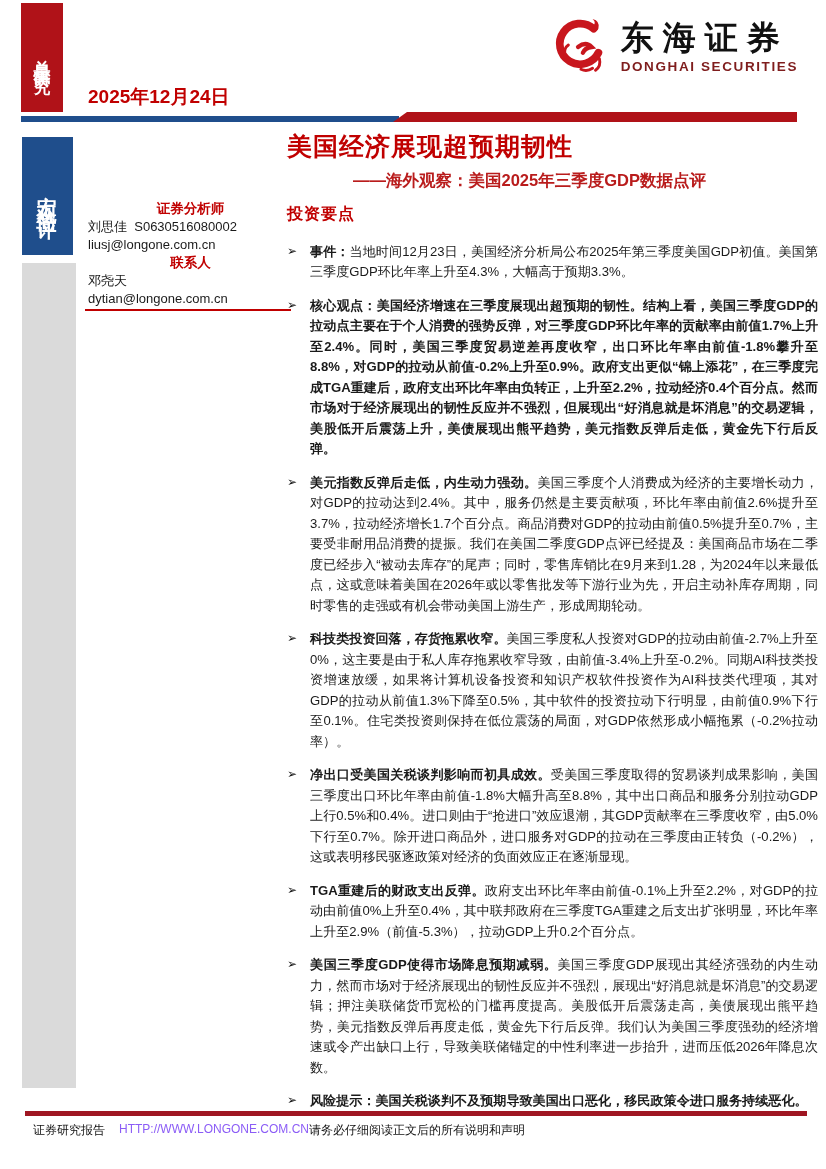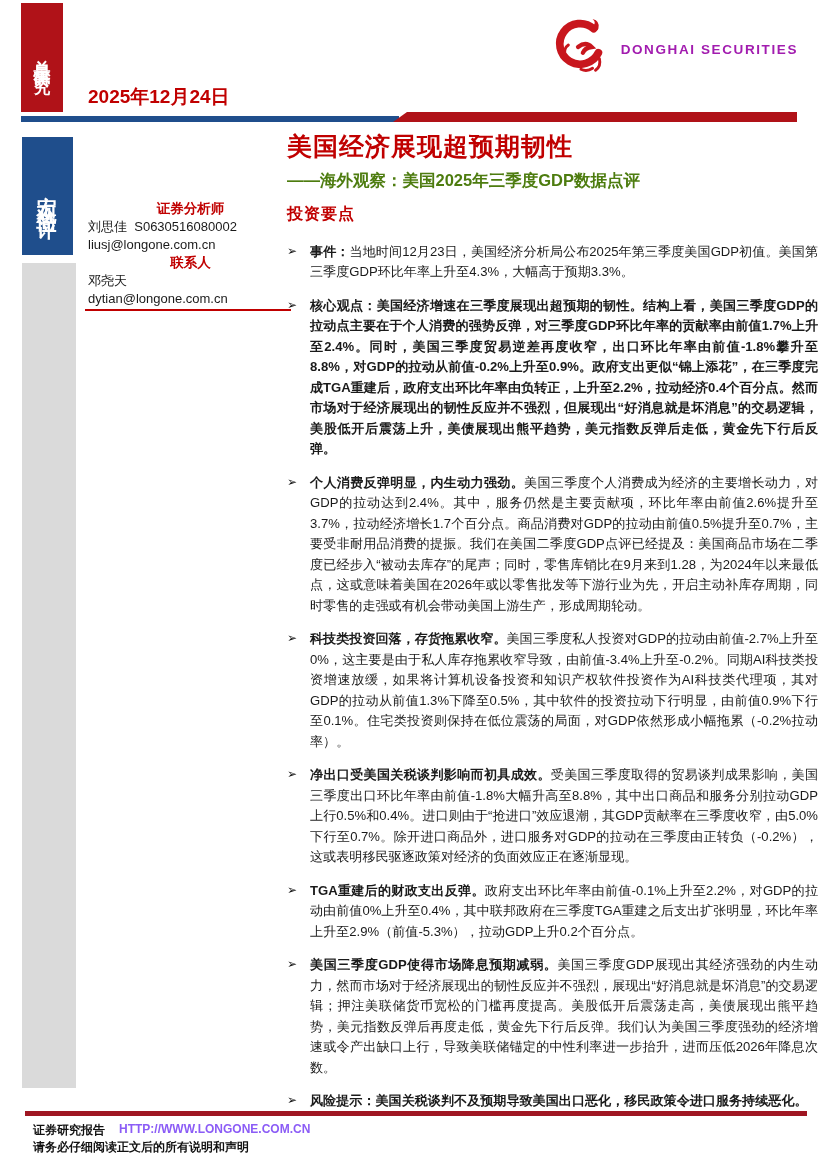--- a/index.html
+++ b/index.html
@@ -24,46 +24,46 @@
   .date{position:absolute;left:88px;top:84px;font-size:19px;font-weight:bold;color:#c00000;}
 
   .hdr-bar-blue{position:absolute;left:21px;top:116px;width:378px;height:6px;background:#1f4e8c;}
   .hdr-bar-red{position:absolute;left:393px;top:112px;width:404px;height:10px;background:#b01218;
     clip-path:polygon(14px 0,100% 0,100% 100%,0 100%);}
 
   
   .brand{position:absolute;right:28px;top:16px;display:flex;align-items:center;gap:10px;}
   .brand svg{display:block;}
   .brand-cn{font-size:33px;font-weight:bold;letter-spacing:9px;color:#111;line-height:1;}
-  .brand-en{font-size:13.5px;font-weight:bold;letter-spacing:1.6px;color:#a21caf;margin-top:5px;}
+  .brand-en{font-size:13.5px;font-weight:bold;letter-spacing:1.6px;color:#7f1d1d;margin-top:5px;}
 
   
   .analysts{position:absolute;left:88px;top:200px;width:205px;font-size:13px;line-height:18px;}
   .analysts .hd{color:#c00000;font-weight:bold;font-size:13.5px;text-align:center;}
   .analysts .row{color:#1a1a1a;}
   .analysts a{color:#1a1a1a;text-decoration:none;margin-top:37px;}
   .analyst-rule{position:absolute;left:85px;top:309px;width:206px;height:2px;background:#c00000;}
 
   
   .main{position:absolute;left:287px;top:132px;width:531px;}
   .title{font-size:25px;font-weight:bold;color:#c00000;letter-spacing:1px;line-height:1.15;}
-  .subtitle{font-size:16.5px;font-weight:bold;color:#4d7c0f;text-align:left;
+  .subtitle{font-size:16.5px;font-weight:bold;color:#b91c1c;text-align:center;
     padding-right:46px;margin-top:9px;}
   .section-hd{font-size:16px;font-weight:bold;color:#c00000;margin-top:12px;letter-spacing:1px;}
   .bullets{margin-top:17px;}
   .bullet{display:flex;margin-bottom:13px;}
   .bullet .arrow{width:23px;flex:0 0 23px;font-size:12px;color:#111;padding-top:2px;}
   .bullet .txt{flex:1;font-size:13.1px;line-height:20.5px;text-align:justify;color:#1a1a1a;}
   .bullet .lead{font-weight:bold;}
   .bullet .body.bold{font-weight:bold;}
 
   
   .footer-bar{position:absolute;left:25px;top:1111px;width:782px;height:5px;background:#9f1622;}
   .footer-row{position:absolute;left:33px;right:23px;top:1122px;display:flex;
-    justify-content:space-between;font-size:12px;font-weight:bold;color:#111;flex-direction:column;}
+    font-size:12px;font-weight:normal;color:#111;}
   .footer-left{display:flex;gap:14px;}
   .footer-left a{color:#8b5cf6;text-decoration:none;}
 </style>
 </head>
 <body>
 
 <div class="tag-block tag-red">
   <span class="vtext">总量研究</span>
 </div>
 <div class="date">2025年12月24日</div>
@@ -81,20 +81,21 @@
         <path d="M46,13 A21,21 0 1,0 51,38" stroke-width="8"></path>
         <path d="M44,12 q6,-5 1,-9 q8,2 6,10 q-1,4 -7,3 z" fill="#c8161d" stroke="none"></path>
         <path d="M30,32 q8,-6 14,0 q-7,1 -9,6" stroke-width="4.5"></path>
         <path d="M20,30 q-6,4 -3,12" stroke-width="3"></path>
         <path d="M52,44 q2,8 -4,12" stroke-width="3"></path>
         <path d="M33,55 q6,3 12,-1" stroke-width="3"></path>
       </g>
     </svg>
   </span>
   <span>
+    <div class="brand-cn">东海证券</div>
     <div class="brand-en">DONGHAI SECURITIES</div>
   </span>
 </div>
 
 <div class="analysts">
   <div class="hd">证券分析师</div>
   <div class="row">
     <span>刘思佳</span>&nbsp;
     <span>S0630516080002</span>
   </div>
@@ -120,21 +121,21 @@
   <div class="bullet">
     <span class="arrow">➢</span>
     <span class="txt">
       <span class="lead">核心观点：</span><span class="body bold">美国经济增速在三季度展现出超预期的韧性。结构上看，美国三季度GDP的拉动点主要在于个人消费的强势反弹，对三季度GDP环比年率的贡献率由前值1.7%上升至2.4%。同时，美国三季度贸易逆差再度收窄，出口环比年率由前值-1.8%攀升至8.8%，对GDP的拉动从前值-0.2%上升至0.9%。政府支出更似“锦上添花”，在三季度完成TGA重建后，政府支出环比年率由负转正，上升至2.2%，拉动经济0.4个百分点。然而市场对于经济展现出的韧性反应并不强烈，但展现出“好消息就是坏消息”的交易逻辑，美股低开后震荡上升，美债展现出熊平趋势，美元指数反弹后走低，黄金先下行后反弹。</span>
     </span>
   </div>
 
   <div class="bullet">
     <span class="arrow">➢</span>
     <span class="txt">
-      <span class="lead">个人消费反弹明显，内生动力强劲。</span><span class="body">美国三季度个人消费成为经济的主要增长动力，对GDP的拉动达到2.4%。其中，服务仍然是主要贡献项，环比年率由前值2.6%提升至3.7%，拉动经济增长1.7个百分点。商品消费对GDP的拉动由前值0.5%提升至0.7%，主要受非耐用品消费的提振。我们在美国二季度GDP点评已经提及：美国商品市场在二季度已经步入“被动去库存”的尾声；同时，零售库销比在9月来到1.28，为2024年以来最低点，这或意味着美国在2026年或以零售批发等下游行业为先，开启主动补库存周期，同时零售的走强或有机会带动美国上游生产，形成周期轮动。</span>
+      <span class="lead">美元指数反弹后走低，内生动力强劲。</span><span class="body">美国三季度个人消费成为经济的主要增长动力，对GDP的拉动达到2.4%。其中，服务仍然是主要贡献项，环比年率由前值2.6%提升至3.7%，拉动经济增长1.7个百分点。商品消费对GDP的拉动由前值0.5%提升至0.7%，主要受非耐用品消费的提振。我们在美国二季度GDP点评已经提及：美国商品市场在二季度已经步入“被动去库存”的尾声；同时，零售库销比在9月来到1.28，为2024年以来最低点，这或意味着美国在2026年或以零售批发等下游行业为先，开启主动补库存周期，同时零售的走强或有机会带动美国上游生产，形成周期轮动。</span>
     </span>
   </div>
 
   <div class="bullet">
     <span class="arrow">➢</span>
     <span class="txt">
       <span class="lead">科技类投资回落，存货拖累收窄。</span><span class="body">美国三季度私人投资对GDP的拉动由前值-2.7%上升至0%，这主要是由于私人库存拖累收窄导致，由前值-3.4%上升至-0.2%。同期AI科技类投资增速放缓，如果将计算机设备投资和知识产权软件投资作为AI科技类代理项，其对GDP的拉动从前值1.3%下降至0.5%，其中软件的投资拉动下行明显，由前值0.9%下行至0.1%。住宅类投资则保持在低位震荡的局面，对GDP依然形成小幅拖累（-0.2%拉动率）。</span>
     </span>
   </div>
 

